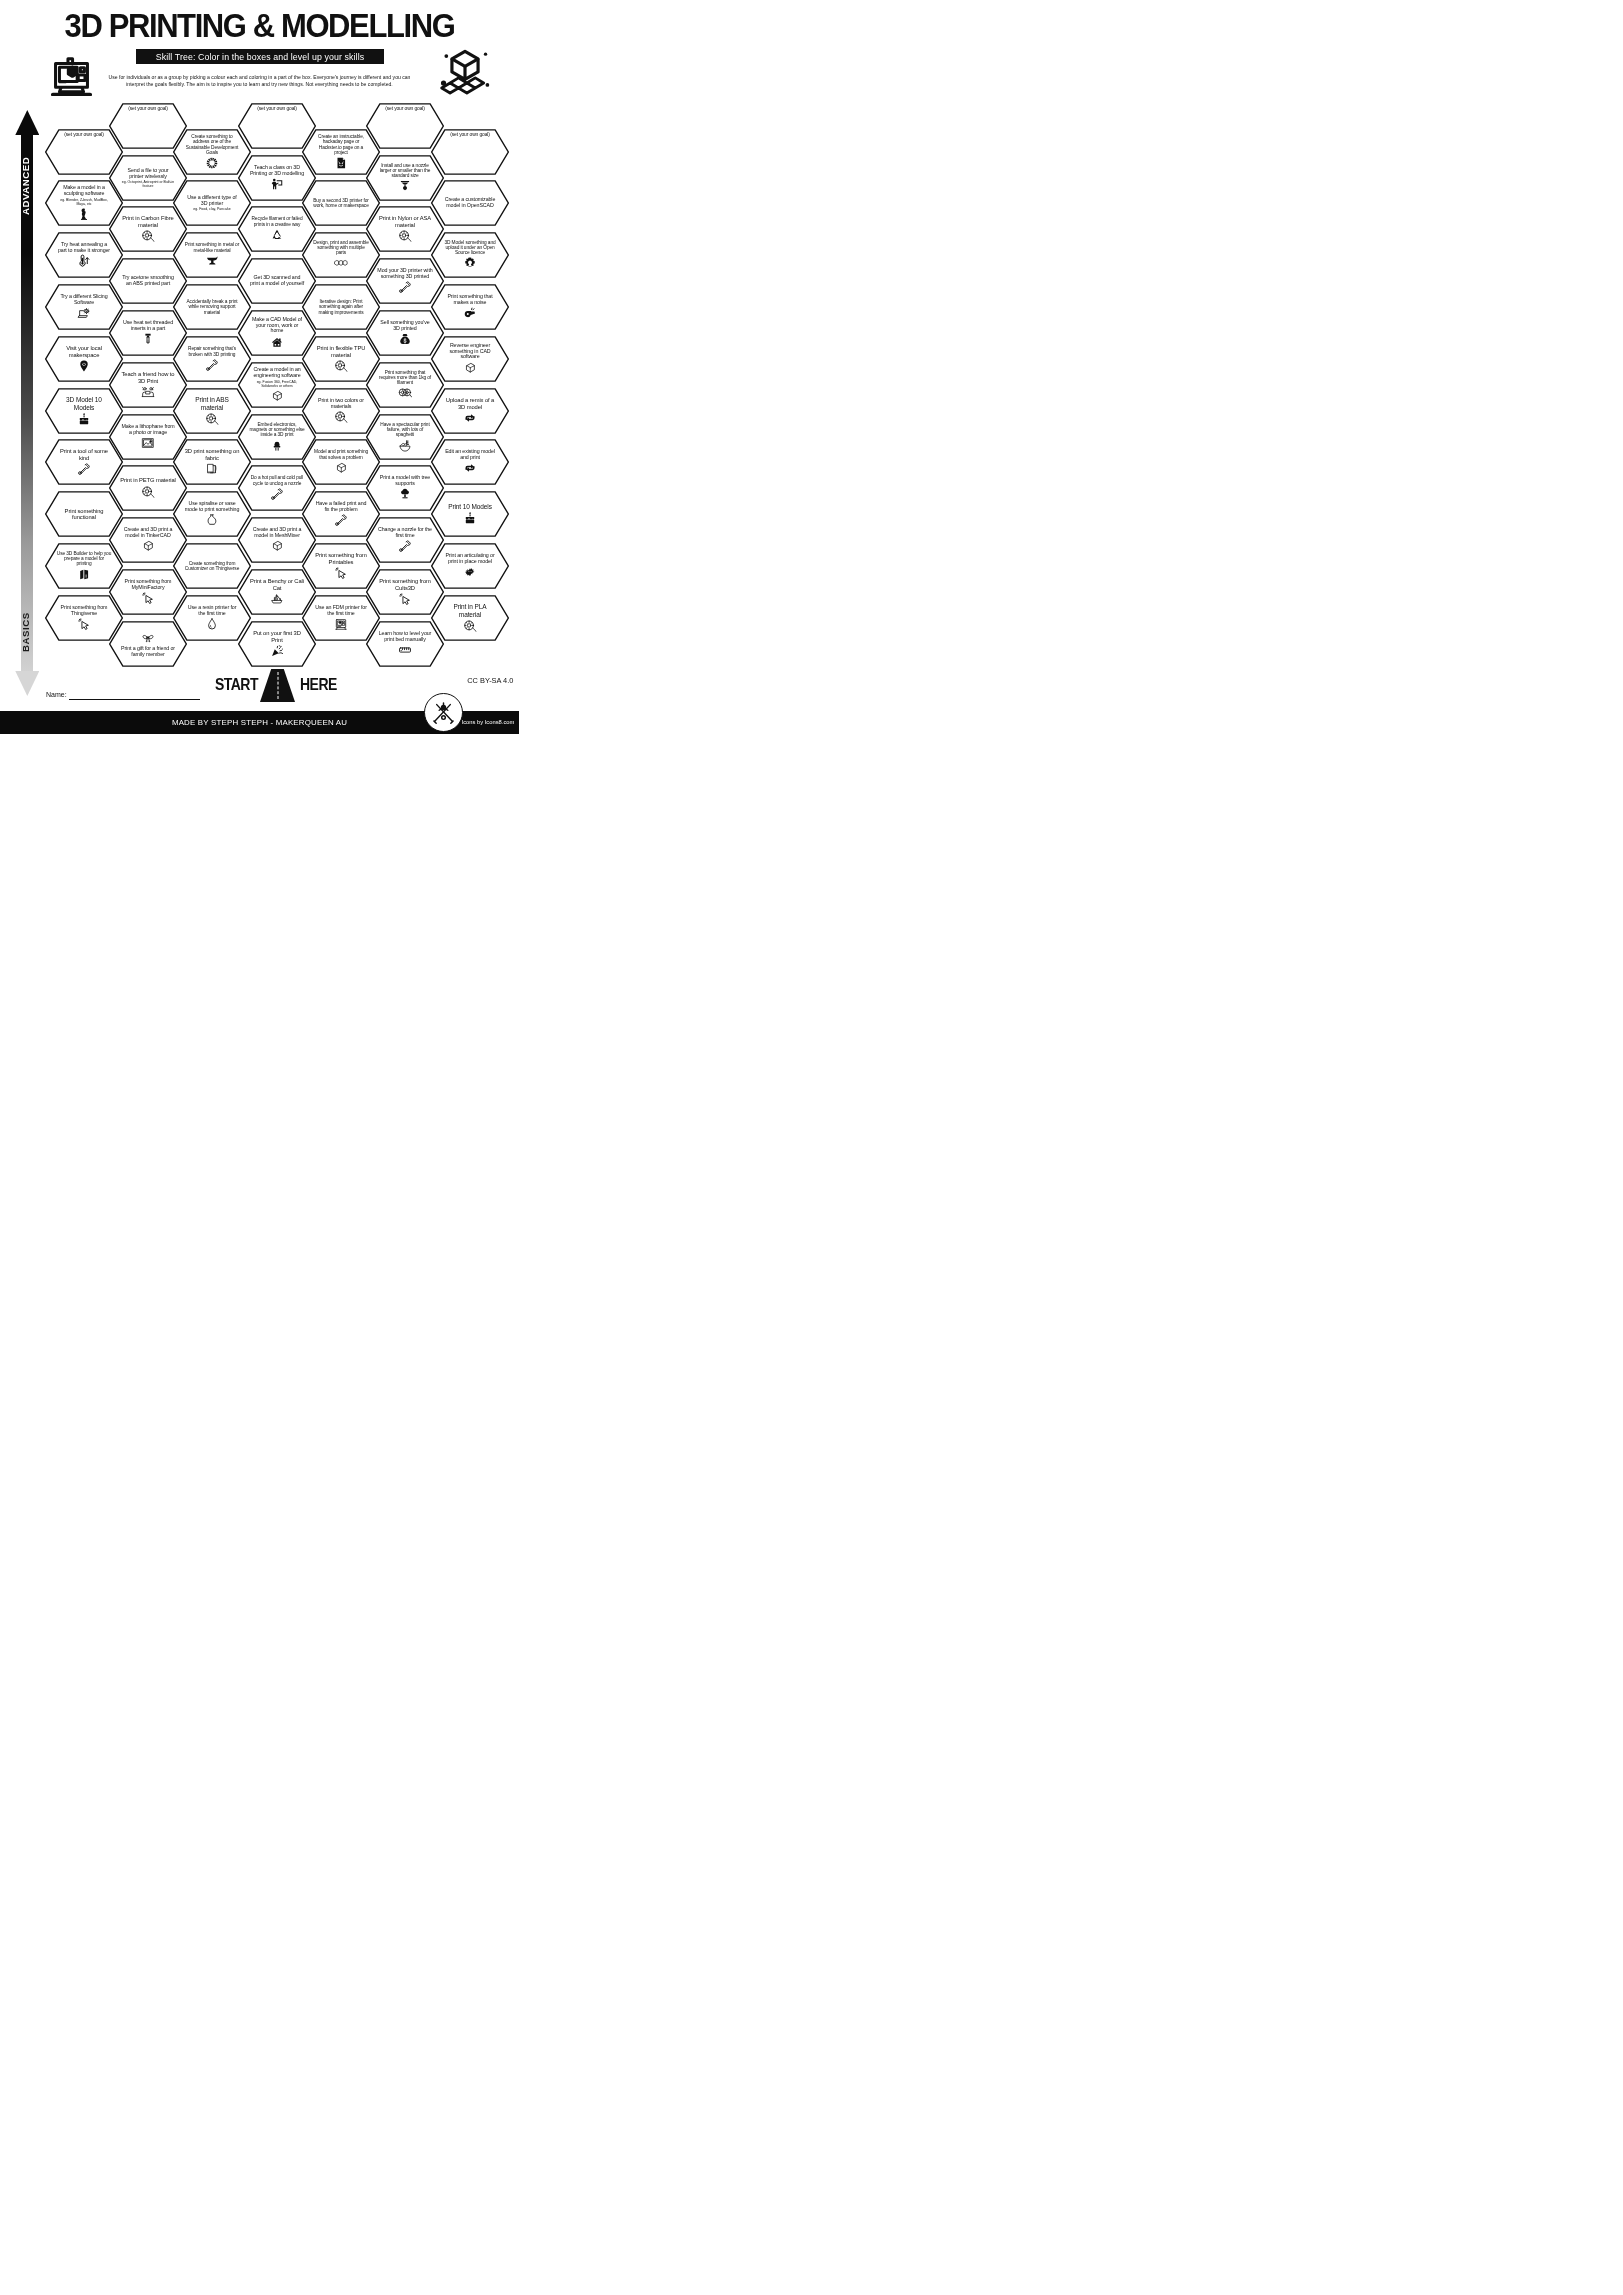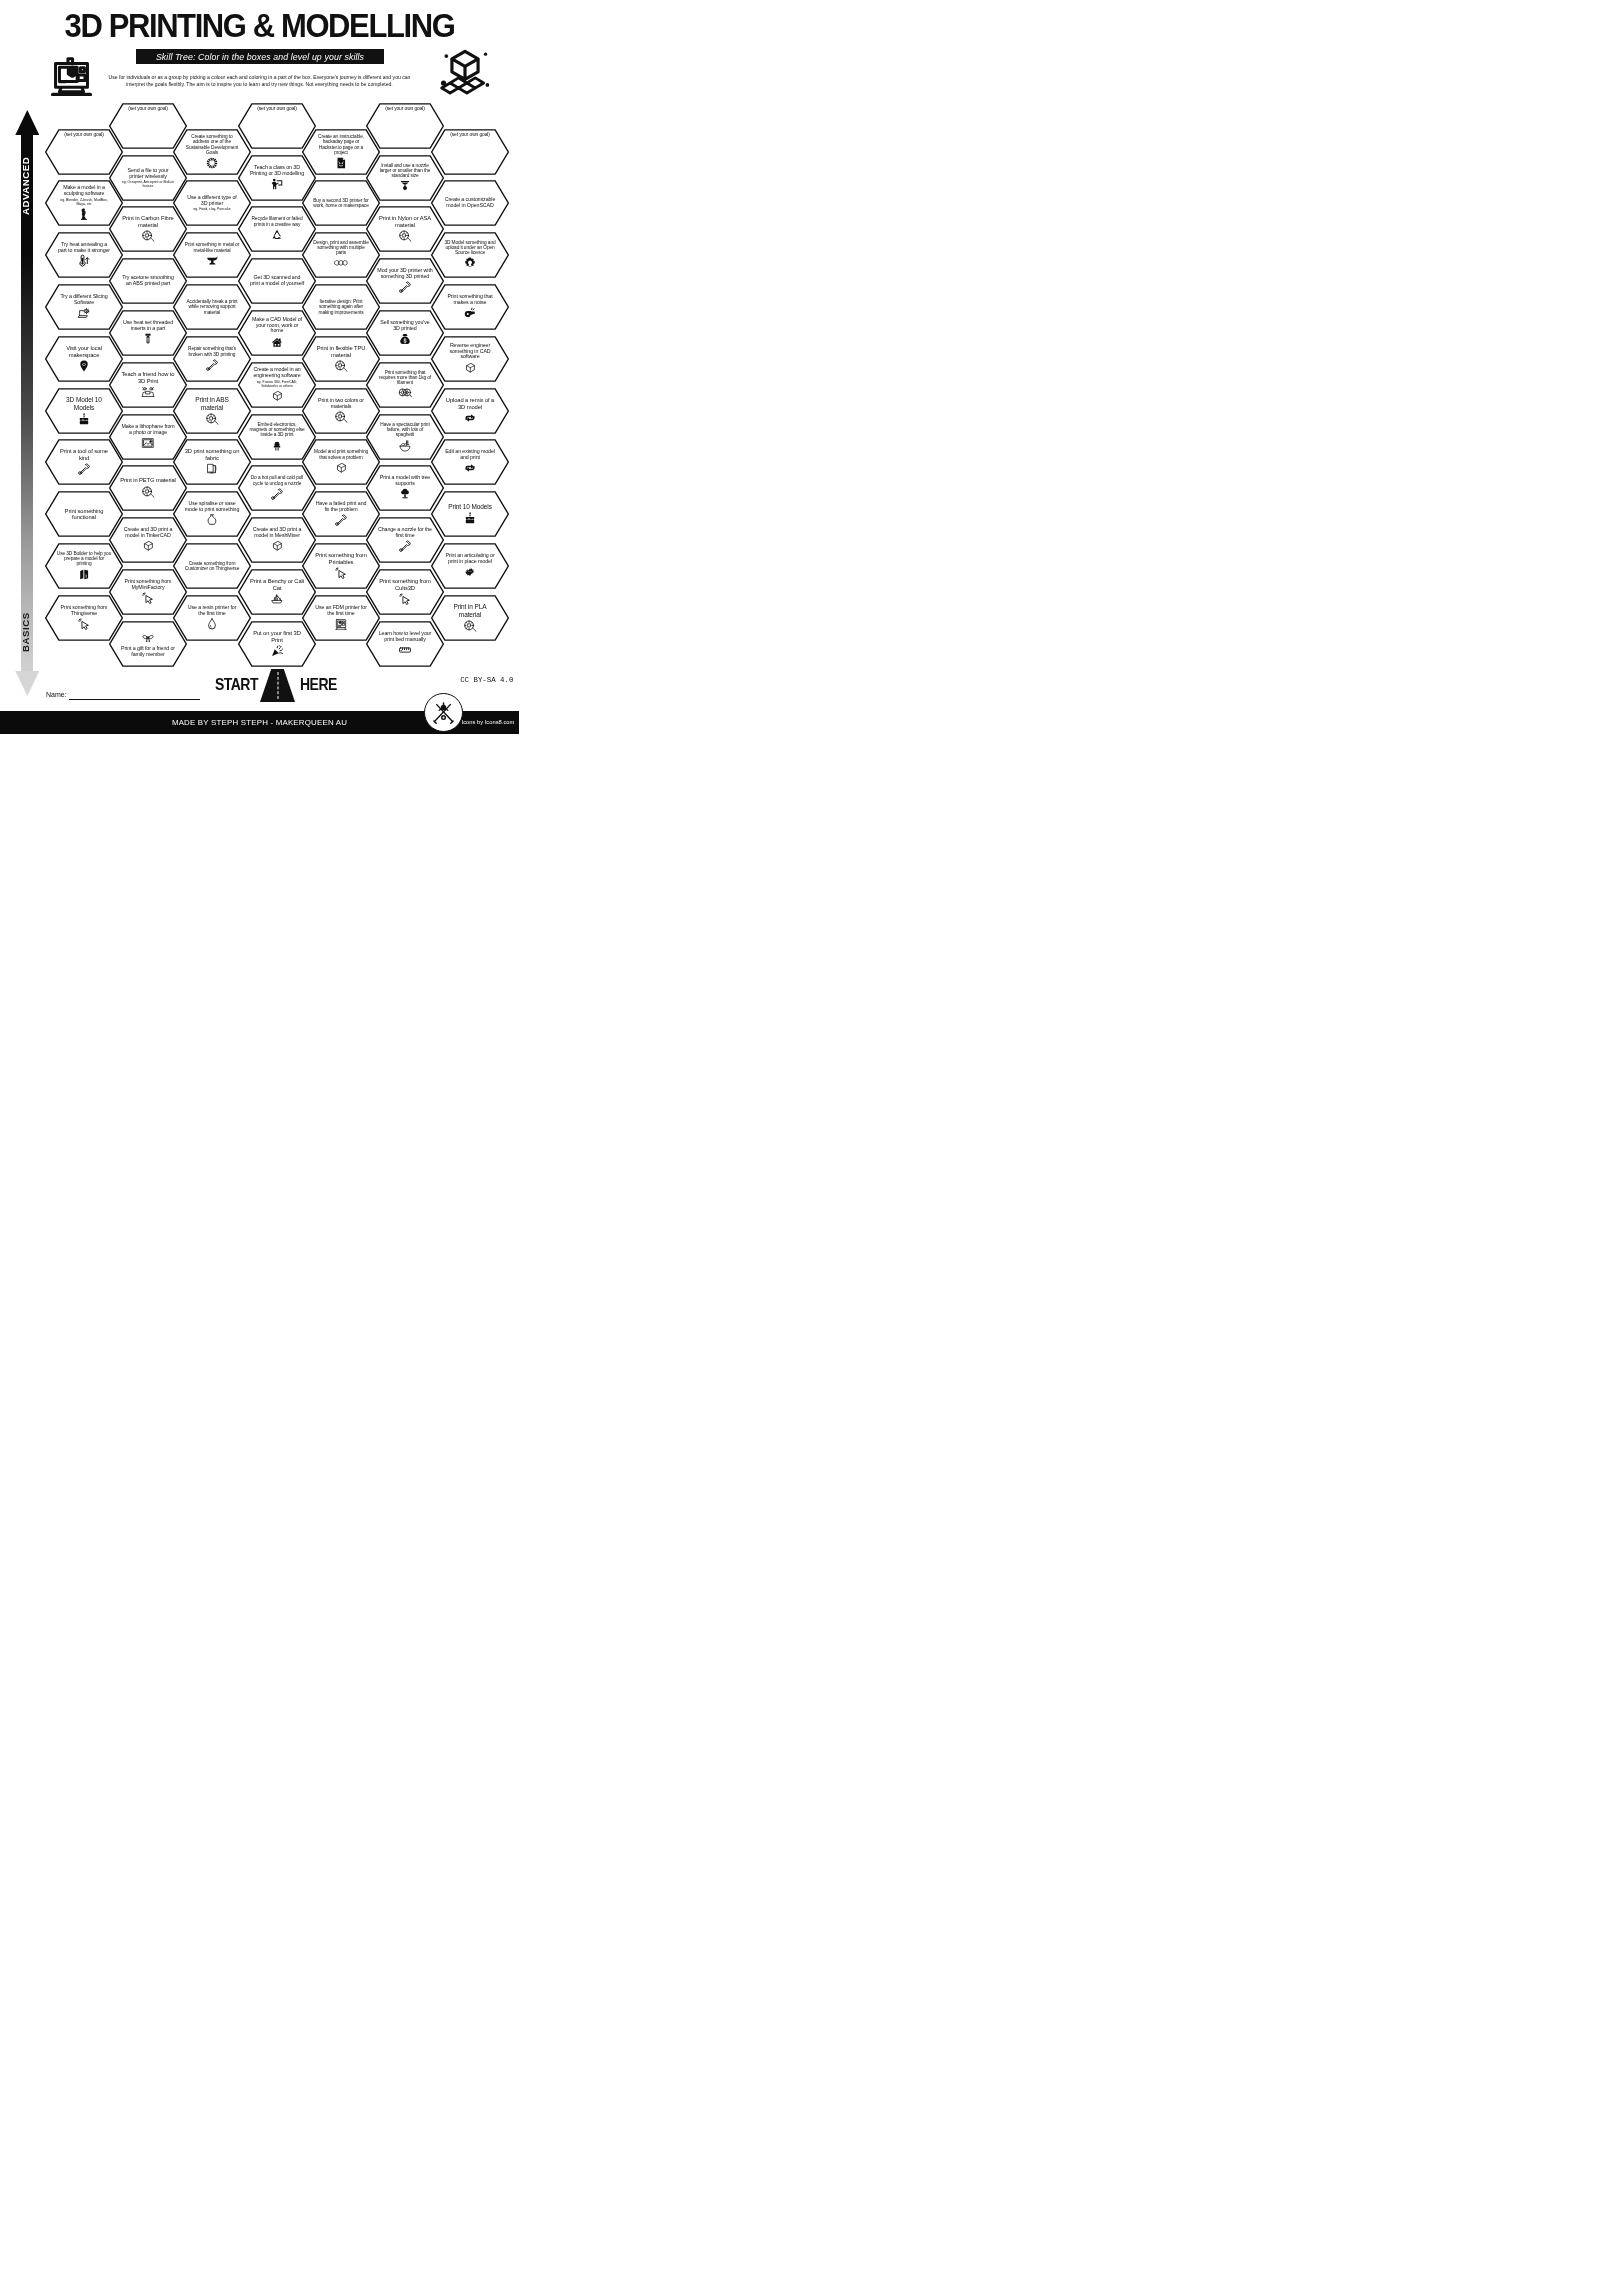--- a/index.html
+++ b/index.html
@@ -10,21 +10,21 @@
   
   .page-title{
     position:absolute;left:50%;transform:translateX(-50%);top:8.3px;width:463px;
     font-size:31px;font-weight:800;letter-spacing:-1.4px;text-align:center;white-space:nowrap;
     font-family:"Liberation Sans",sans-serif;transform:translateX(-50%) scale(1,1.08);
   }
   .subtitle-box{
     position:absolute;left:136px;top:49px;width:248px;height:15.3px;background:#111;
     display:flex;align-items:center;justify-content:center;
   }
-  .subtitle-box span{color:#fff;font-size:8.8px;letter-spacing:0.1px;font-style:italic;}
+  .subtitle-box span{color:#fff;font-size:8.8px;letter-spacing:0.1px;}
   .description{
     position:absolute;left:107px;top:74px;width:305px;text-align:center;
     font-size:5.1px;line-height:1.35;
   }
   .logo{position:absolute;}
   
   .arrow-head-top{position:absolute;left:15.3px;top:110px;width:24px;height:25px;background:#0a0a0a;
     clip-path:polygon(50% 0,100% 100%,0 100%);}
   .arrow-shaft{position:absolute;left:21px;top:134px;width:12px;height:538px;
     background:linear-gradient(to bottom,#0a0a0a 0%,#0a0a0a 22%,#4a4a4a 52%,#9a9a9a 76%,#d2d2d2 100%);}
@@ -54,21 +54,21 @@
   .start-wrap{position:absolute;left:0;top:668px;width:519px;height:37px;pointer-events:none;}
   .start-word{position:absolute;top:8.3px;font-size:14px;font-weight:800;letter-spacing:-0.5px;transform:scale(1,1.15);}
   .start-word.s1{right:261px;}
   .start-word.s2{left:300px;}
   .road{position:absolute;left:260px;top:0.9px;width:35px;height:33px;background:#111;
     clip-path:polygon(32% 0,68% 0,100% 100%,0 100%);}
   .road:before{content:"";position:absolute;left:50%;top:2.8px;bottom:2.8px;width:0;
     border-left:1.4px dashed #fff;transform:translateX(-50%);}
   .name-row{position:absolute;left:46px;top:691px;font-size:7px;}
   .name-line{position:absolute;left:69px;top:699px;width:131px;border-bottom:0.9px solid #111;}
-  .license{position:absolute;right:5.6px;top:676px;font-size:7.4px;font-family:Liberation Mono, monospace;}
+  .license{position:absolute;right:5.6px;top:676px;font-size:7.4px;}
   .badge{position:absolute;left:424px;top:693px;width:37px;height:37px;border-radius:50%;
     background:#fff;border:0.7px solid #111;z-index:5;display:flex;align-items:center;justify-content:center;}
   .credit-bar{position:absolute;left:0;top:711px;width:519px;height:23px;background:#0b0b0b;}
   .credit-text{position:absolute;left:0;width:519px;top:718px;text-align:center;color:#fff;
     font-size:7.9px;letter-spacing:0.2px;}
   .icons-credit{position:absolute;right:4.6px;top:719px;color:#fff;font-size:5.8px;}
 </style>
 </head>
 <body>
 

